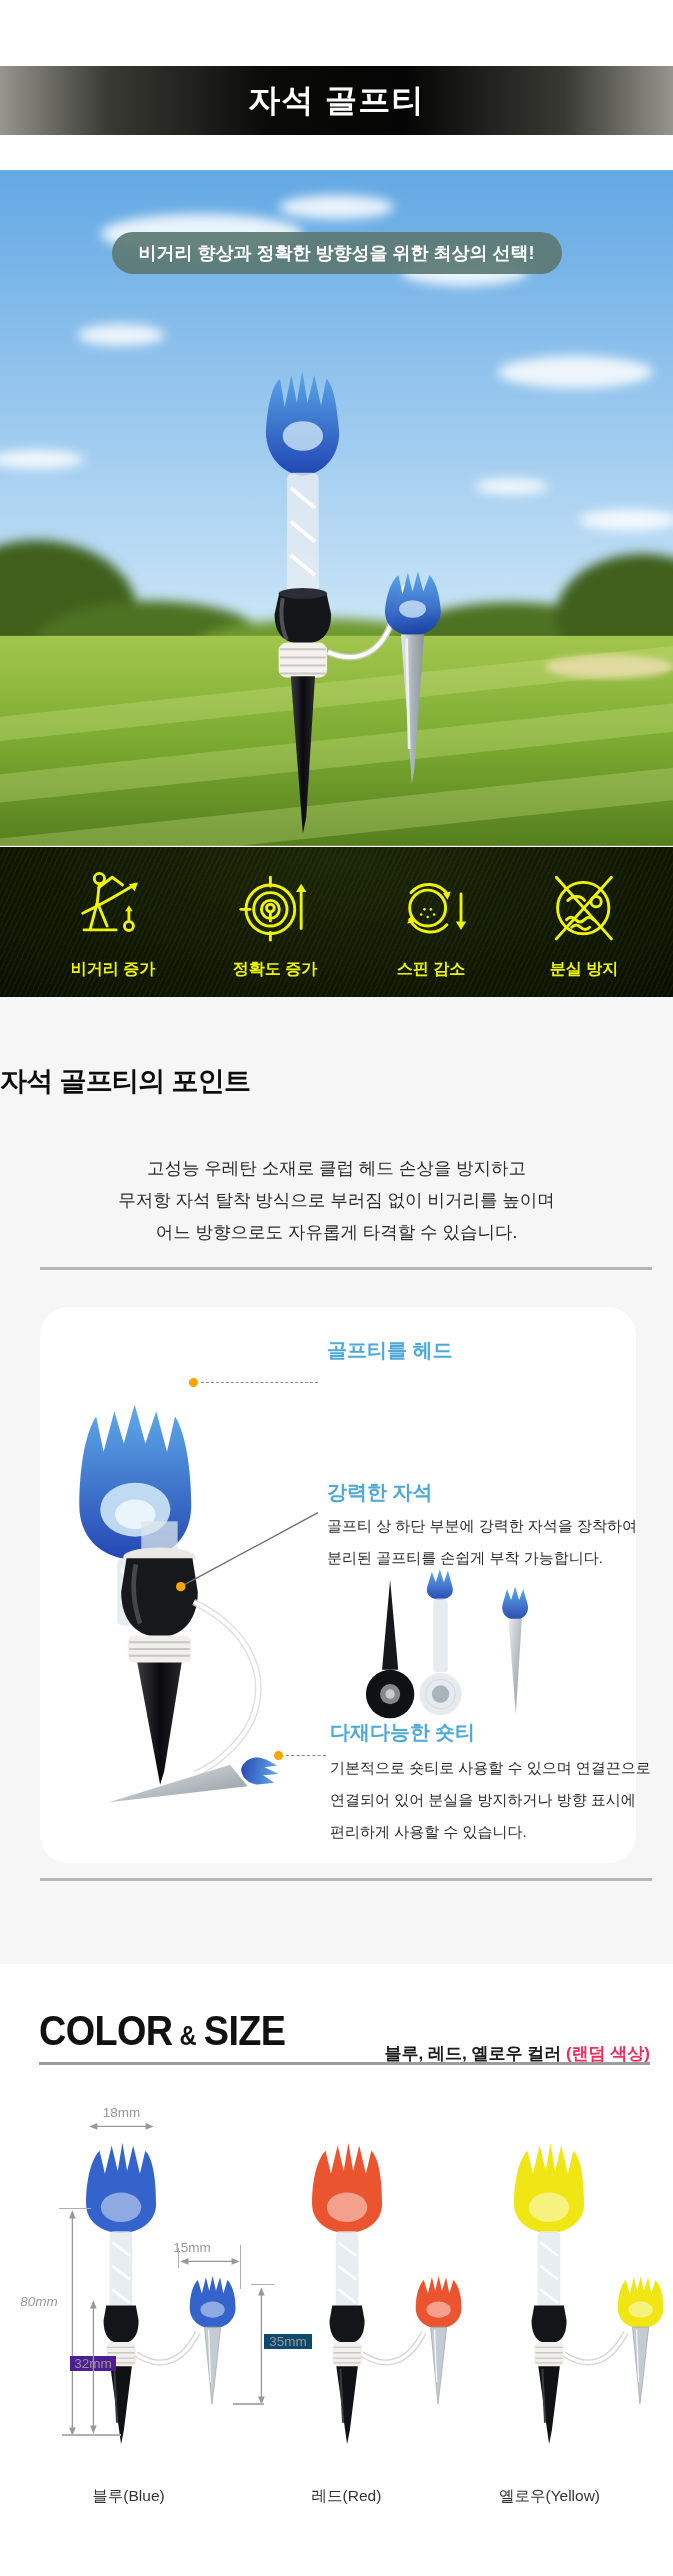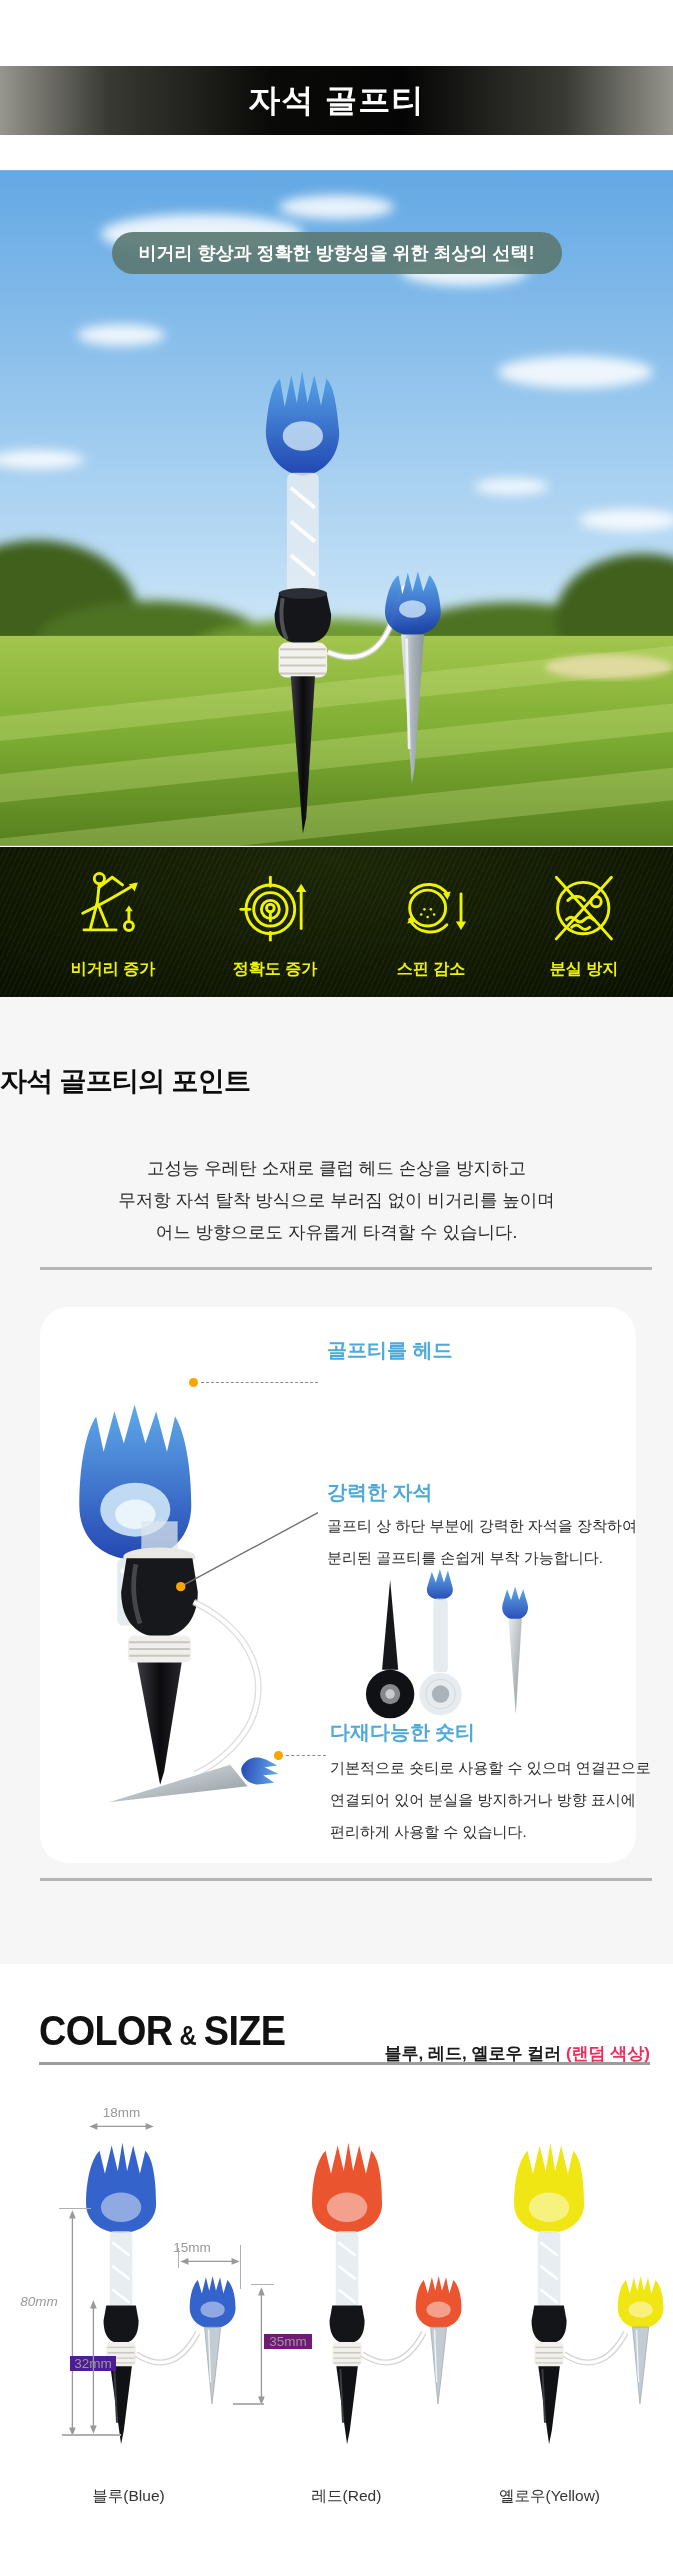--- a/index.html
+++ b/index.html
@@ -69,21 +69,21 @@
   .vf-blue { left:47px; } .vf-red { left:273px; } .vf-yellow { left:475px; }
   .variant-label { top:2486px; width:135px; text-align:center; font-size:15.5px; color:#333; }
   .vl-blue { left:61px; } .vl-red { left:279px; } .vl-yellow { left:482px; }
 
   .dim-label { color:#999; font-size:13.5px; text-align:center; white-space:nowrap; }
   .dim-tick { background:#b0b0b0; }
   .lab-18 { top:2105px; left:88px; width:67px; }
   .lab-80 { top:2294px; left:15px;  width:48px;font-style:italic; }
   .lab-32 { top:2356px; left:70px; width:46px; background:#4c1d95; }
   .lab-15 { top:2240px; left:165px; width:54px; }
-  .lab-35 { top:2334px; left:264px; width:48px; background:#701a75; }
+  .lab-35 { top:2334px; left:264px; width:48px; background:#0c4a6e; }
   .arr-18 { top:2121px; left:88px; } .arr-80 { top:2209px; left:67px; }
   .arr-32 { top:2299px; left:88px; } .arr-15 { top:2256px; left:179px; }
   .arr-35 { top:2286px; left:256px; }
   .tick-80t { top:2208px; left:59px; width:32px; height:1.3px; }
   .tick-base { top:2434px; left:62px; width:59px; height:2px; }
   .tick-15l { top:2248px; left:178px; width:1.3px; height:20px; }
   .tick-15r { top:2245px; left:240px; width:1.3px; height:44px; }
   .tick-35t { top:2284px; left:251px; width:23px; height:1.3px; }
   .tick-35b { top:2403px; left:233px; width:31px; height:2px; }
 </style>

